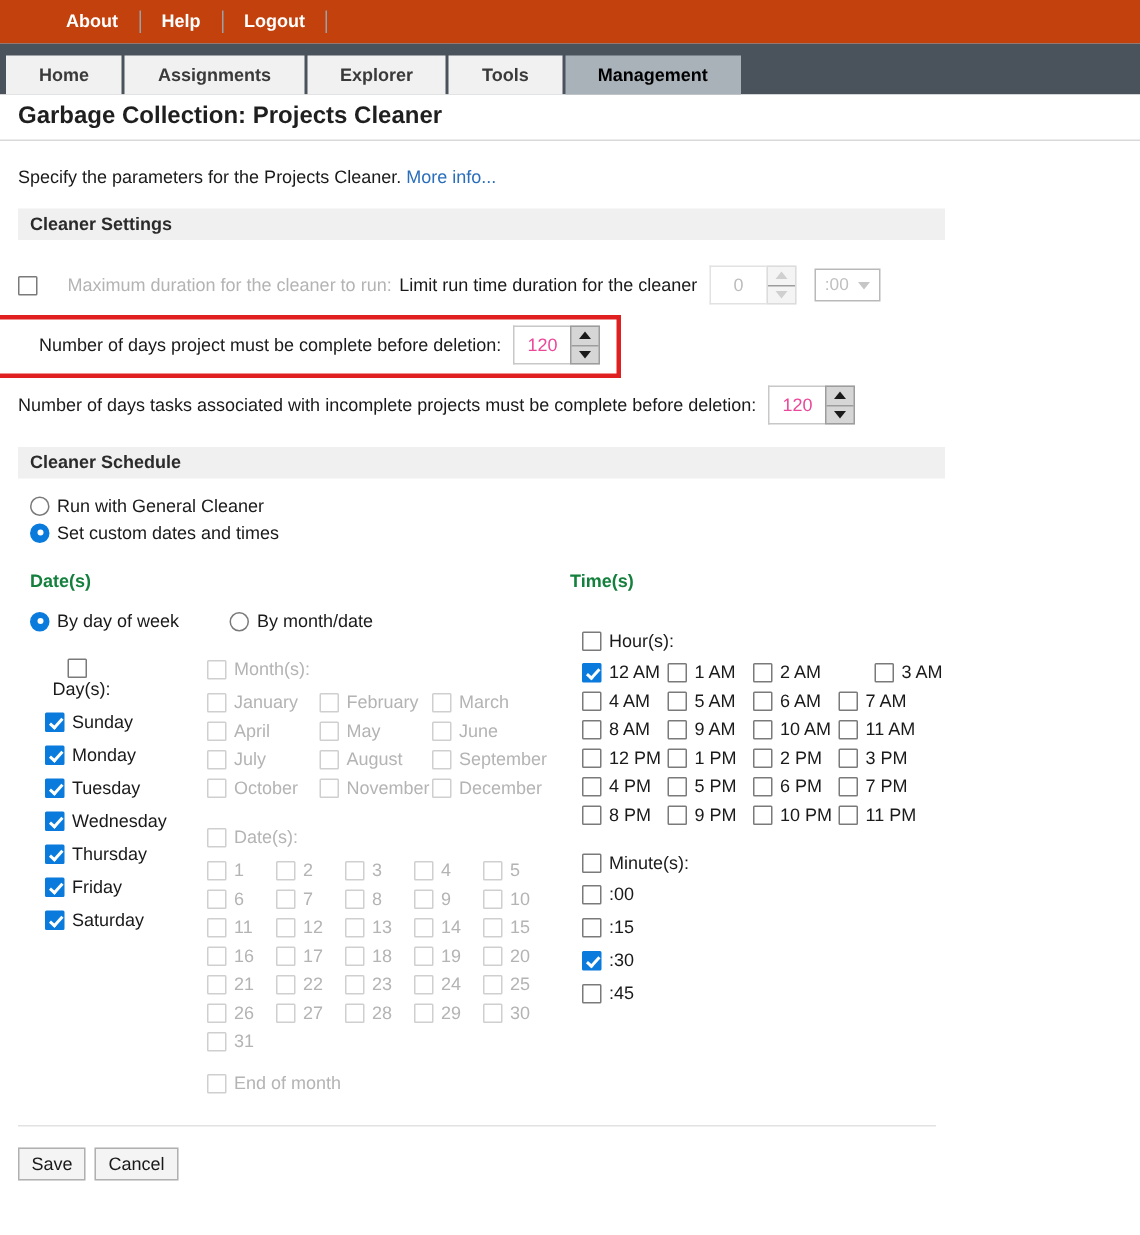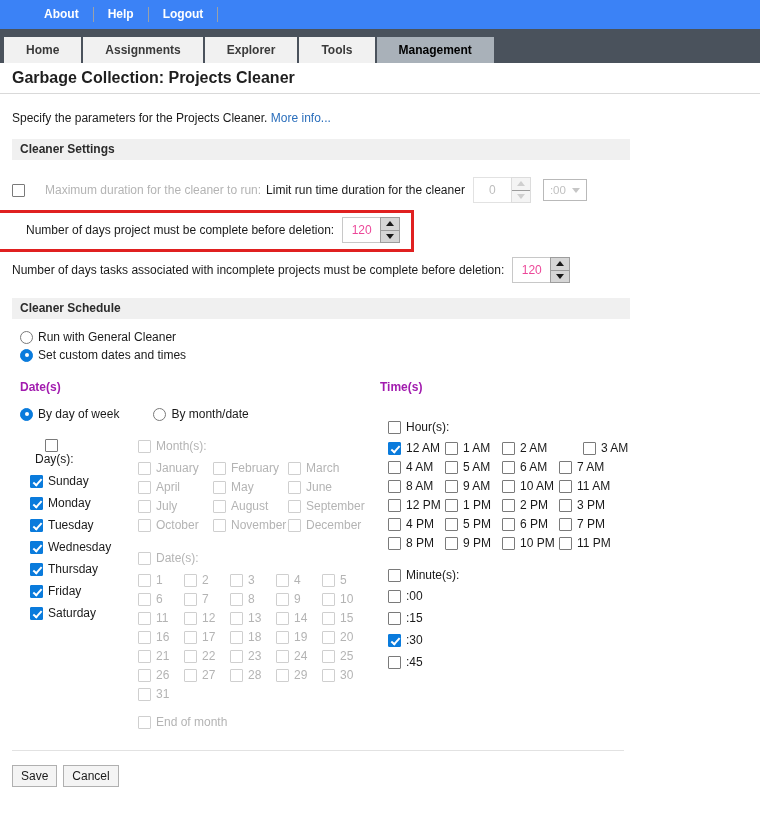--- a/index.html
+++ b/index.html
@@ -9,21 +9,21 @@
     background: #ffffff;
     font-family: "Liberation Sans", sans-serif;
     font-size: 12px;
     color: #1a1a1a;
     overflow: hidden;
   }
 
   
   #topbar {
     height: 29px;
-    background: #3b82f6;
+    background: #c2410c;
     display: flex;
     align-items: center;
     padding-left: 30px;
   }
   #topbar .tlink {
     color: #ffffff;
     font-size: 12px;
     font-weight: bold;
     text-decoration: none;
     padding: 0 14px;
@@ -211,21 +211,21 @@
 
   .dim { color: #b4b4b4; }
 
   
   #redbox {
     position: absolute;
     border: 3px solid #e02020;
     pointer-events: none;
   }
 
-  .colhdr { font-weight: bold; font-size: 12px; color: #a21caf; }
+  .colhdr { font-weight: bold; font-size: 12px; color: #15803d; }
 
   .grid-row { display: flex; align-items: center; margin-bottom: 5px; }
 
   .btn {
     height: 22px;
     min-width: 44px;
     border: 1px solid #b0b0b0;
     background: #f4f4f4;
     font-size: 12px;
     font-family: "Liberation Sans", sans-serif;

